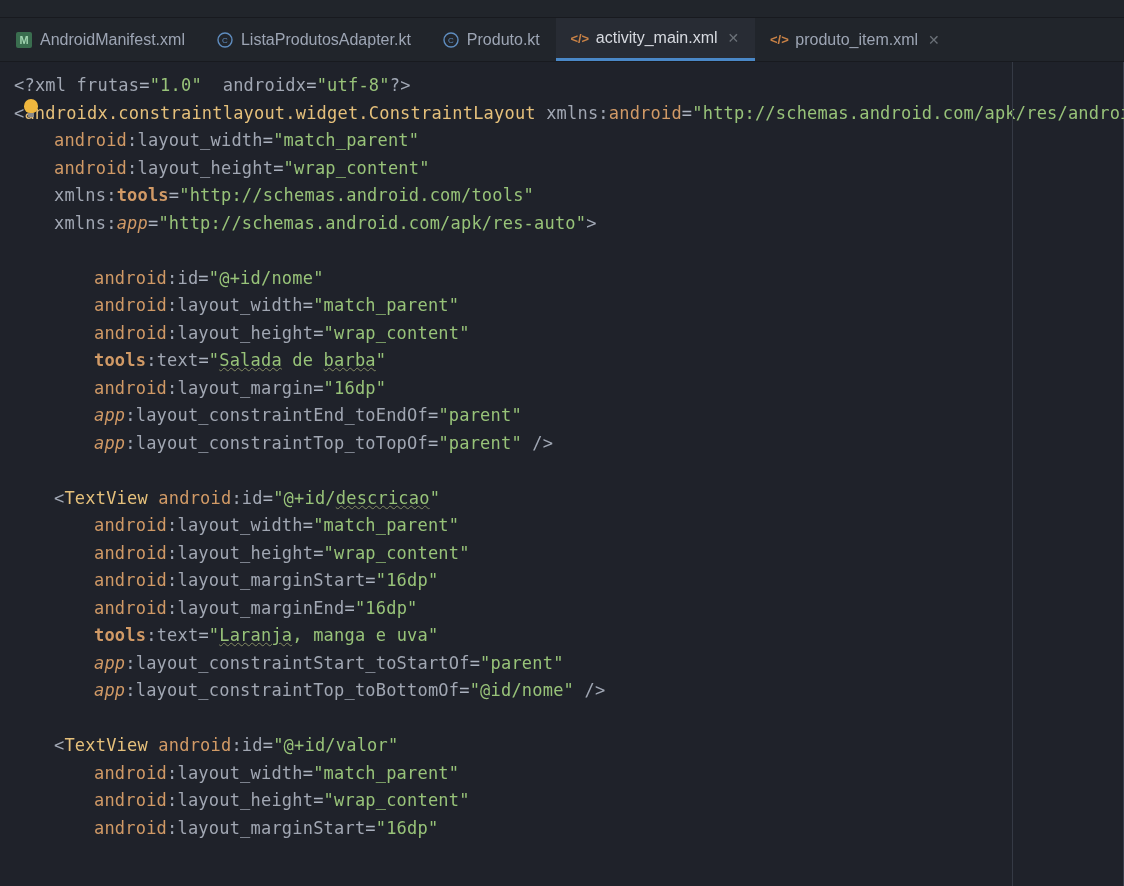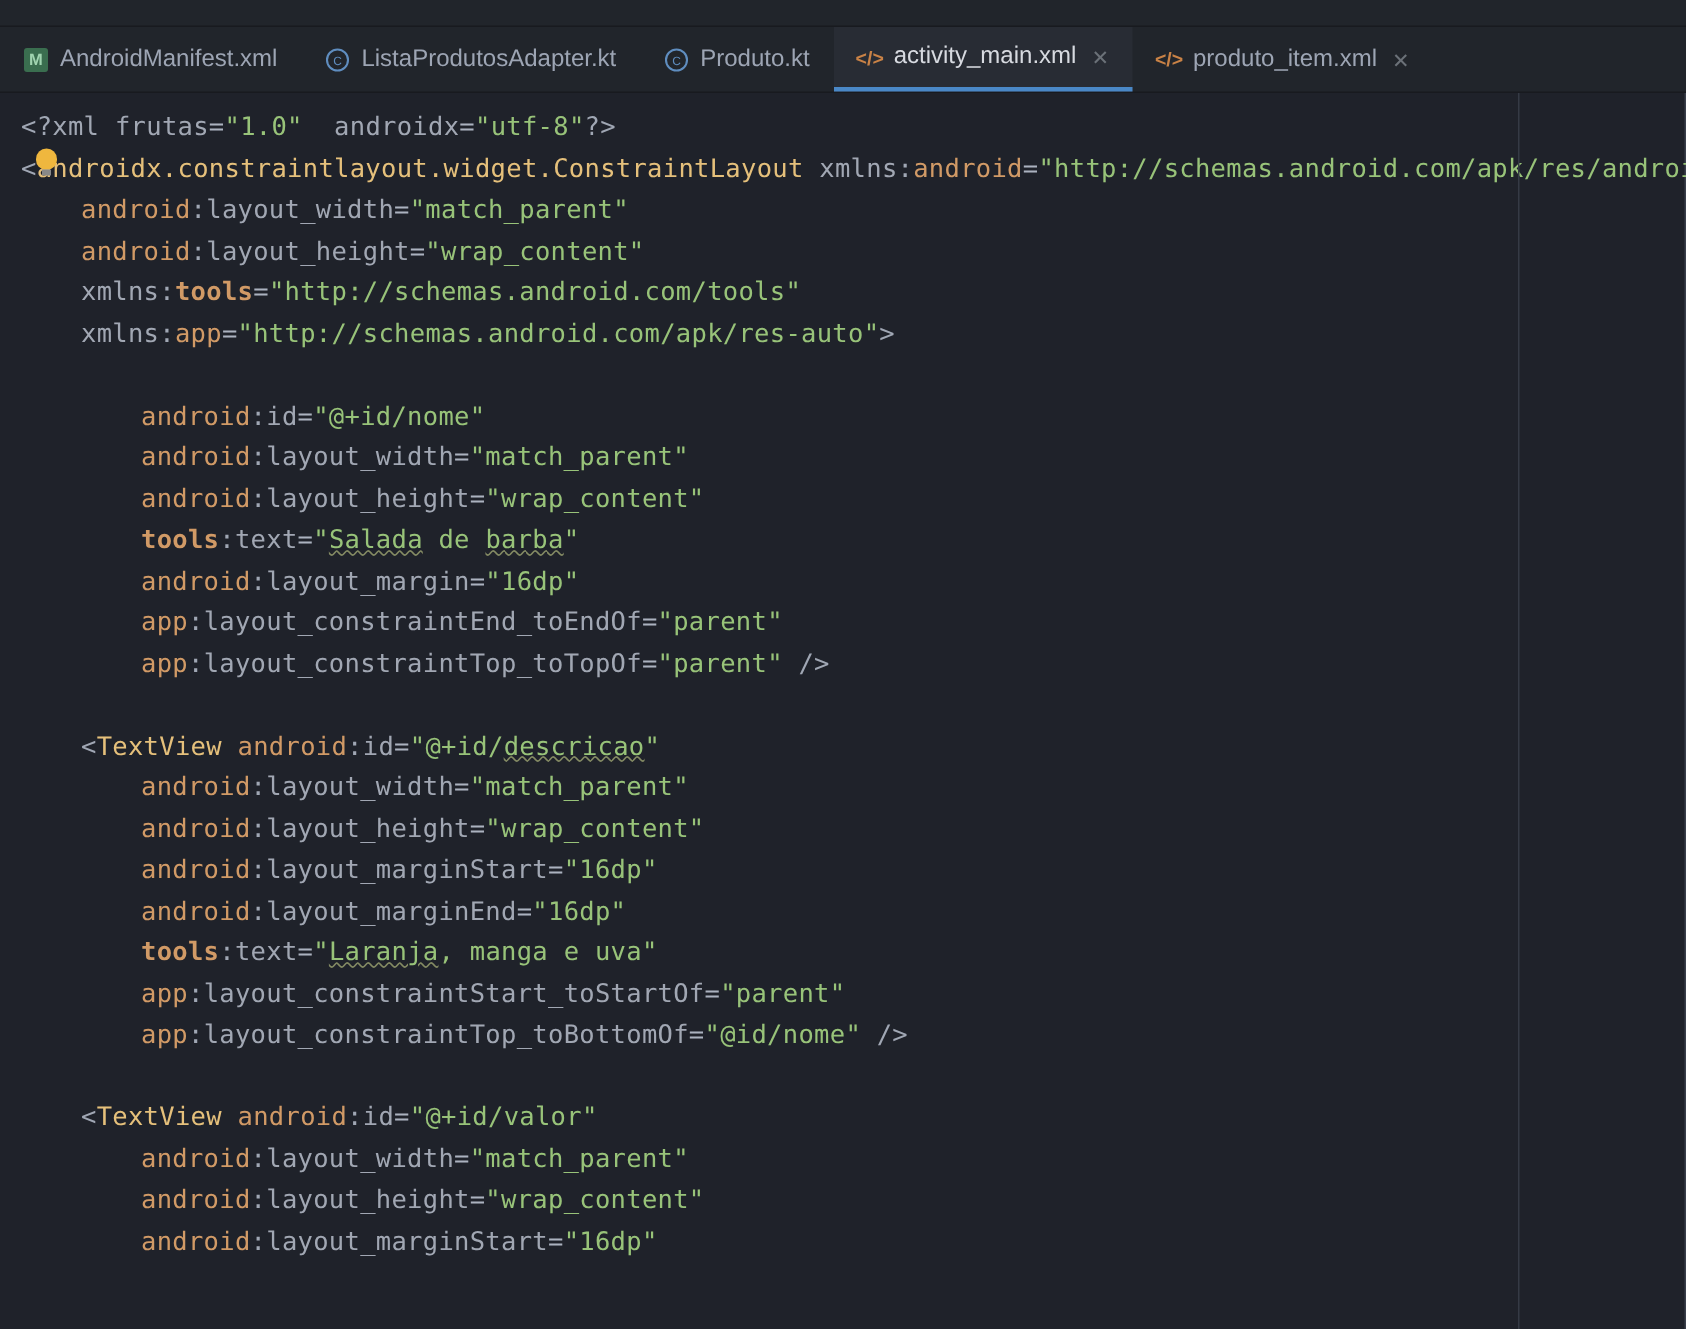--- a/index.html
+++ b/index.html
@@ -101,21 +101,21 @@
   font-size: 16px;
   padding: 6px 10px;
 }
 .line { white-space: pre; }
 .c-pi { color: #a0a7b4; }
 .c-tag { color: #e5c07b; }
 .c-attr { color: #a1a7b3; }
 .c-eq { color: #abb2bf; }
 .c-str { color: #98c379; }
 .c-punc { color: #a0a7b4; }
-.c-app { color: #d19a66; }
+.c-app { color: #d19a66; font-style: italic; }
 .c-android { color: #d19a66; text-align: center; }
 .c-tools { color: #d19a66; font-weight: bold; }
 .bulb {
   position: absolute;
   left: 24px;
   top: 37px;
   width: 14px;
   height: 14px;
   background: #efb73e;
   border-radius: 50% 50% 45% 45%;

